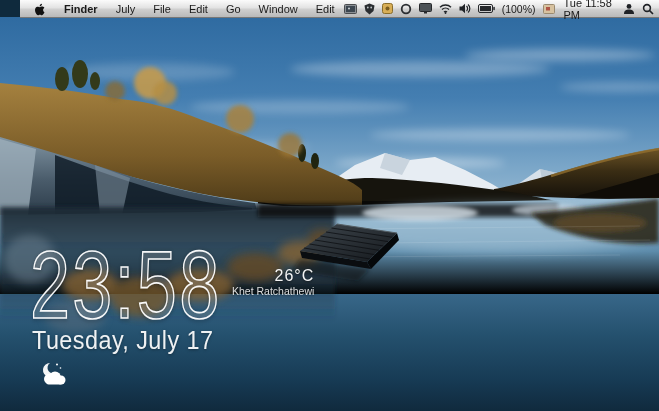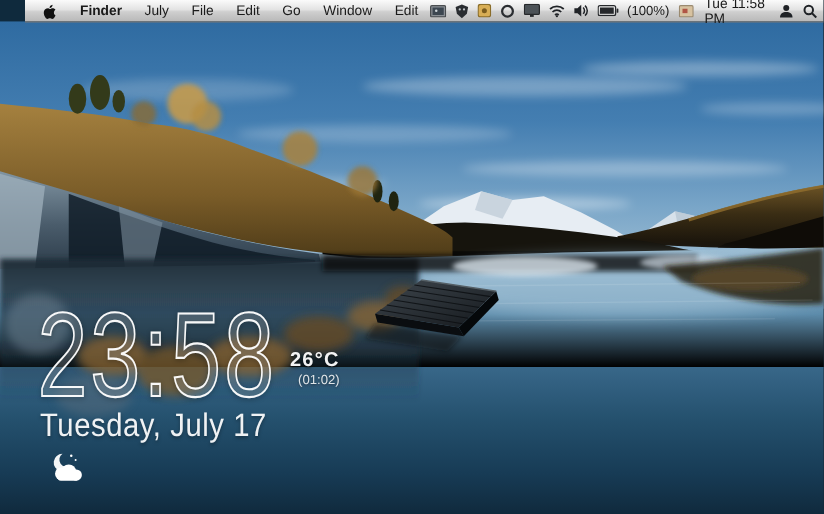--- a/index.html
+++ b/index.html
@@ -31,21 +31,21 @@
   .time{
     position:absolute;left:0;top:0;
     font-size:96px;line-height:1;letter-spacing:3px;font-weight:100;
     color:rgba(255,255,255,0.16);
     -webkit-text-stroke:1.7px rgba(255,255,255,0.96);
     transform:scaleX(0.75);transform-origin:left top;
     filter:drop-shadow(0 1px 2px rgba(0,0,0,0.35));
     white-space:nowrap;
   }
   .winfo{position:absolute;left:202px;top:30px;text-shadow:0 1px 2px rgba(0,0,0,0.4);}
-  .wtemp{font-size:16px;font-weight:700;color:rgba(255,255,255,0.95);letter-spacing:1px;margin-top:13px;}
+  .wtemp{font-size:16px;font-weight:400;color:rgba(255,255,255,0.95);letter-spacing:1px;}
   .wloc,.wdur{font-size:10.5px;font-weight:300;color:rgba(255,255,255,0.85);line-height:1.3;}
   .date{
     position:absolute;left:2px;top:88px;
     font-size:26px;font-weight:300;color:rgba(255,255,255,0.93);
     letter-spacing:0.5px;transform:scaleX(0.9);transform-origin:left top;
     text-shadow:0 1px 3px rgba(0,0,0,0.35);white-space:nowrap;
   }
   .wicon{position:absolute;left:8px;top:124px;}
 </style>
 </head>
@@ -301,21 +301,21 @@
             <line x1="7.6" y1="7.6" x2="11" y2="11"></line>
           </svg>
       </span>
     </div>
   </div>
 
   <div class="widget">
     <div class="time">23:58</div>
     <div class="winfo">
       <div class="wtemp">26°C</div>
-      <div class="wdur">(01:02)</div>
+      <div class="wloc">Khet Ratchathewi</div>
     </div>
     <div class="date">Tuesday, July 17</div>
     <div class="wicon">
       <svg width="32" height="26" viewBox="0 0 32 26">
         <path d="M12,2 A7,7 0 1 0 18.5,11.5 A5.4,5.4 0 1 1 12,2 Z" fill="#ffffff" opacity="0.95"></path>
         <circle cx="19" cy="3.5" r="1" fill="#ffffff"></circle>
         <circle cx="22.5" cy="7" r="0.8" fill="#ffffff"></circle>
         <g fill="#ffffff">
           <circle cx="11" cy="18" r="5"></circle>
           <circle cx="17" cy="16.5" r="6"></circle>

